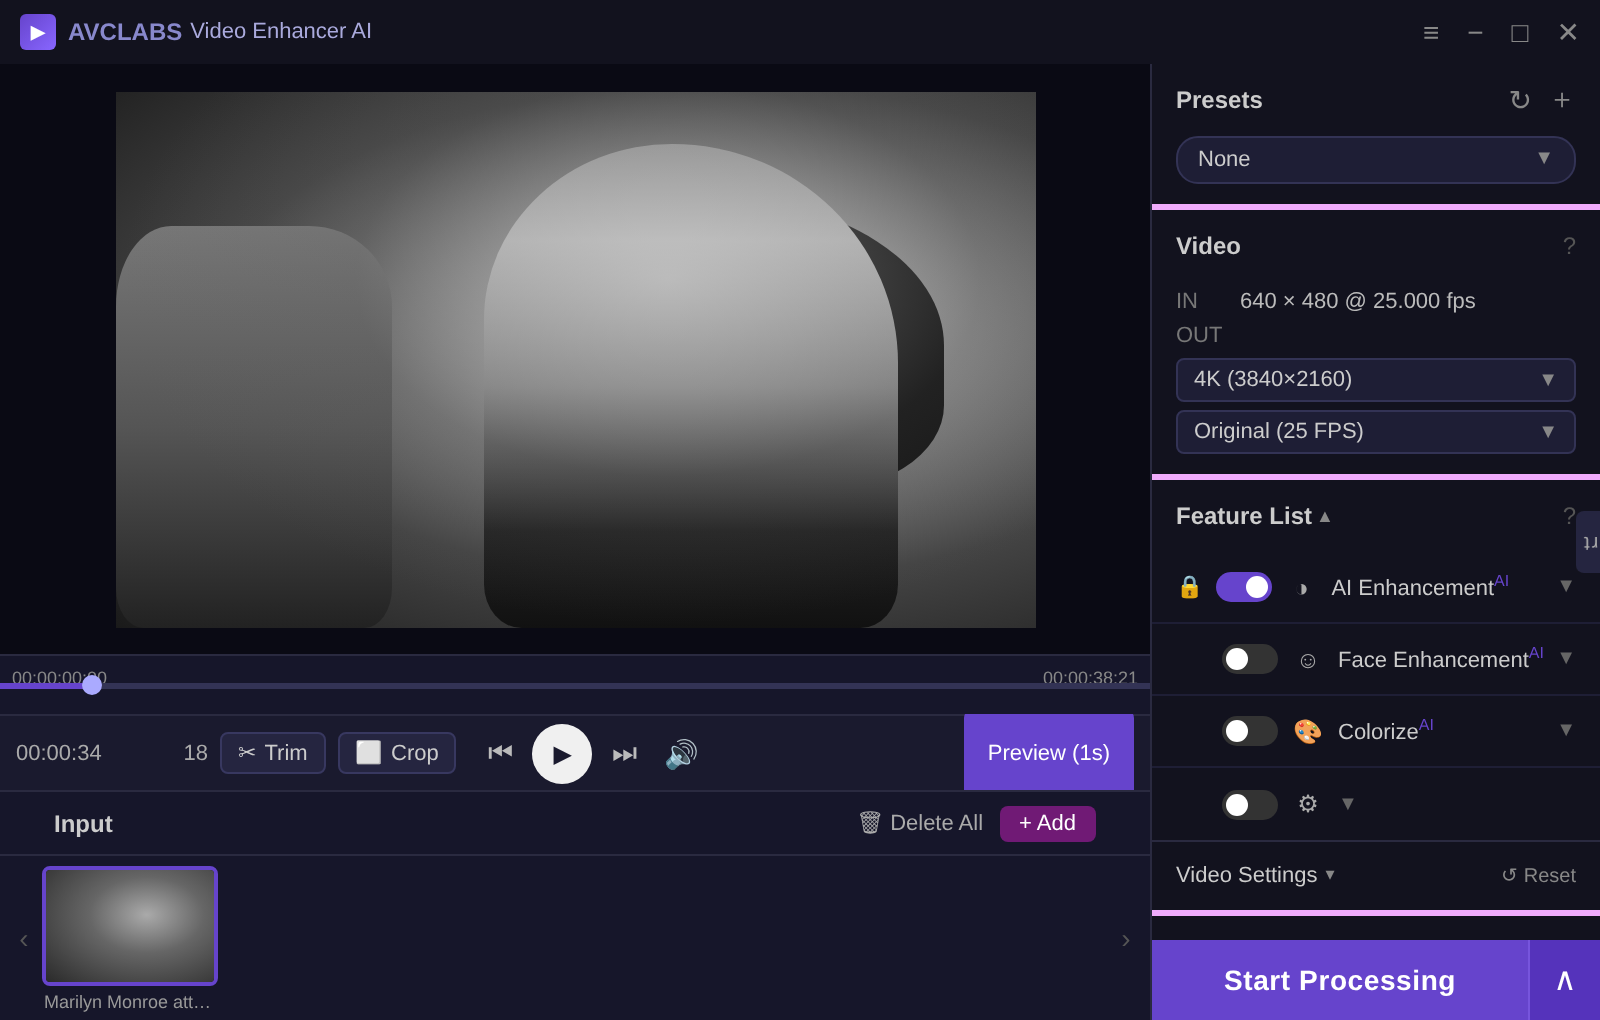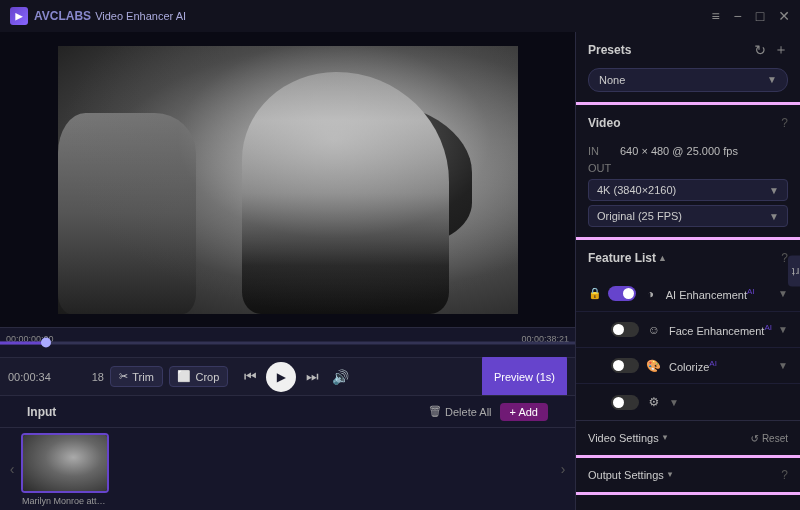--- a/index.html
+++ b/index.html
@@ -823,16 +823,24 @@
             <span class="chevron-down">▾</span>
           </span>
           <div class="settings-actions">
             <span class="section-help">?</span>
           </div>
         </div>
       </div>
 
     </div>
 
+    <div class="start-btn-area">
+      <button class="start-btn">
+        <span>Start Processing</span>
+      </button>
+      <button class="start-btn-expand">
+        <span>∧</span>
+      </button>
+    </div>
 
   </div>
 
 </div>
 
 </body></html>

